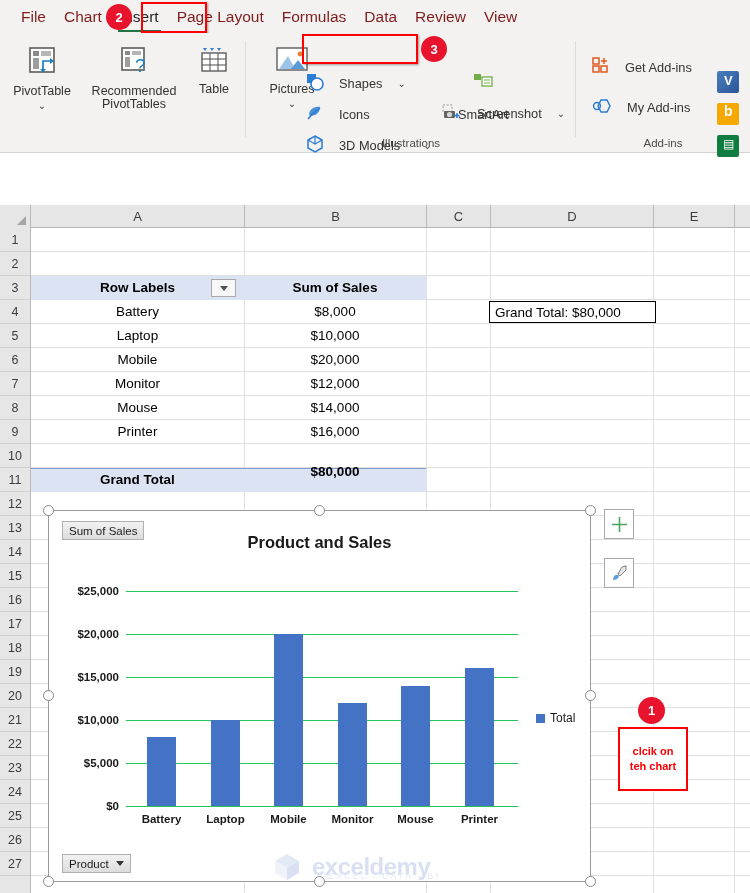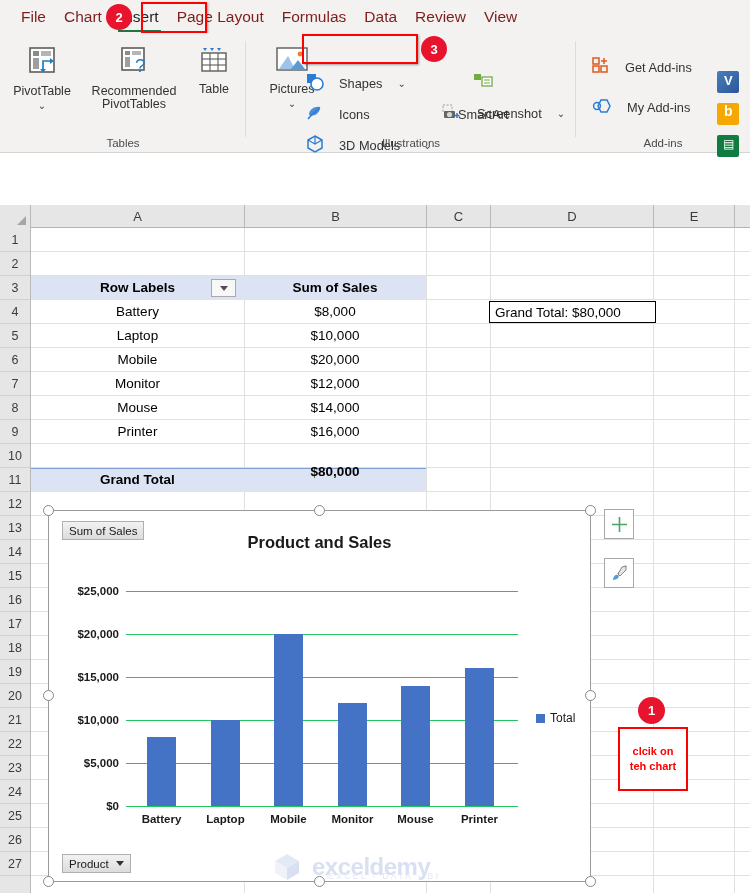--- a/index.html
+++ b/index.html
@@ -245,21 +245,20 @@
             <rect x="4" y="8" width="24" height="18" fill="#fff" stroke="#5c5c5c" stroke-width="1.4"></rect>
             <line x1="12" y1="8" x2="12" y2="26" stroke="#5c5c5c" stroke-width="1.1"></line>
             <line x1="20" y1="8" x2="20" y2="26" stroke="#5c5c5c" stroke-width="1.1"></line>
             <line x1="4" y1="14" x2="28" y2="14" stroke="#5c5c5c" stroke-width="1.1"></line>
             <line x1="4" y1="20" x2="28" y2="20" stroke="#5c5c5c" stroke-width="1.1"></line>
           </svg>
         </span>
         <span>Table</span>
       </div>
 
-      <div class="grp-label">Tables</div>
       <div class="grp-sep" style="left:245px;"></div>
     </div>
 
     <div class="grp" style="left:246px; width:330px;">
       <div class="bigbtn" style="left:14px; top:12px; width:64px;">
         <span class="glyph">
           <svg width="36" height="30" viewBox="0 0 36 30">
             <rect x="3" y="3" width="30" height="22" fill="#fff" stroke="#5c5c5c" stroke-width="1.4"></rect>
             <circle cx="26" cy="9" r="2.4" fill="#ed7d31"></circle>
             <path d="M5 24 L14 11 L21 24 Z" fill="#9dc3e6"></path>

